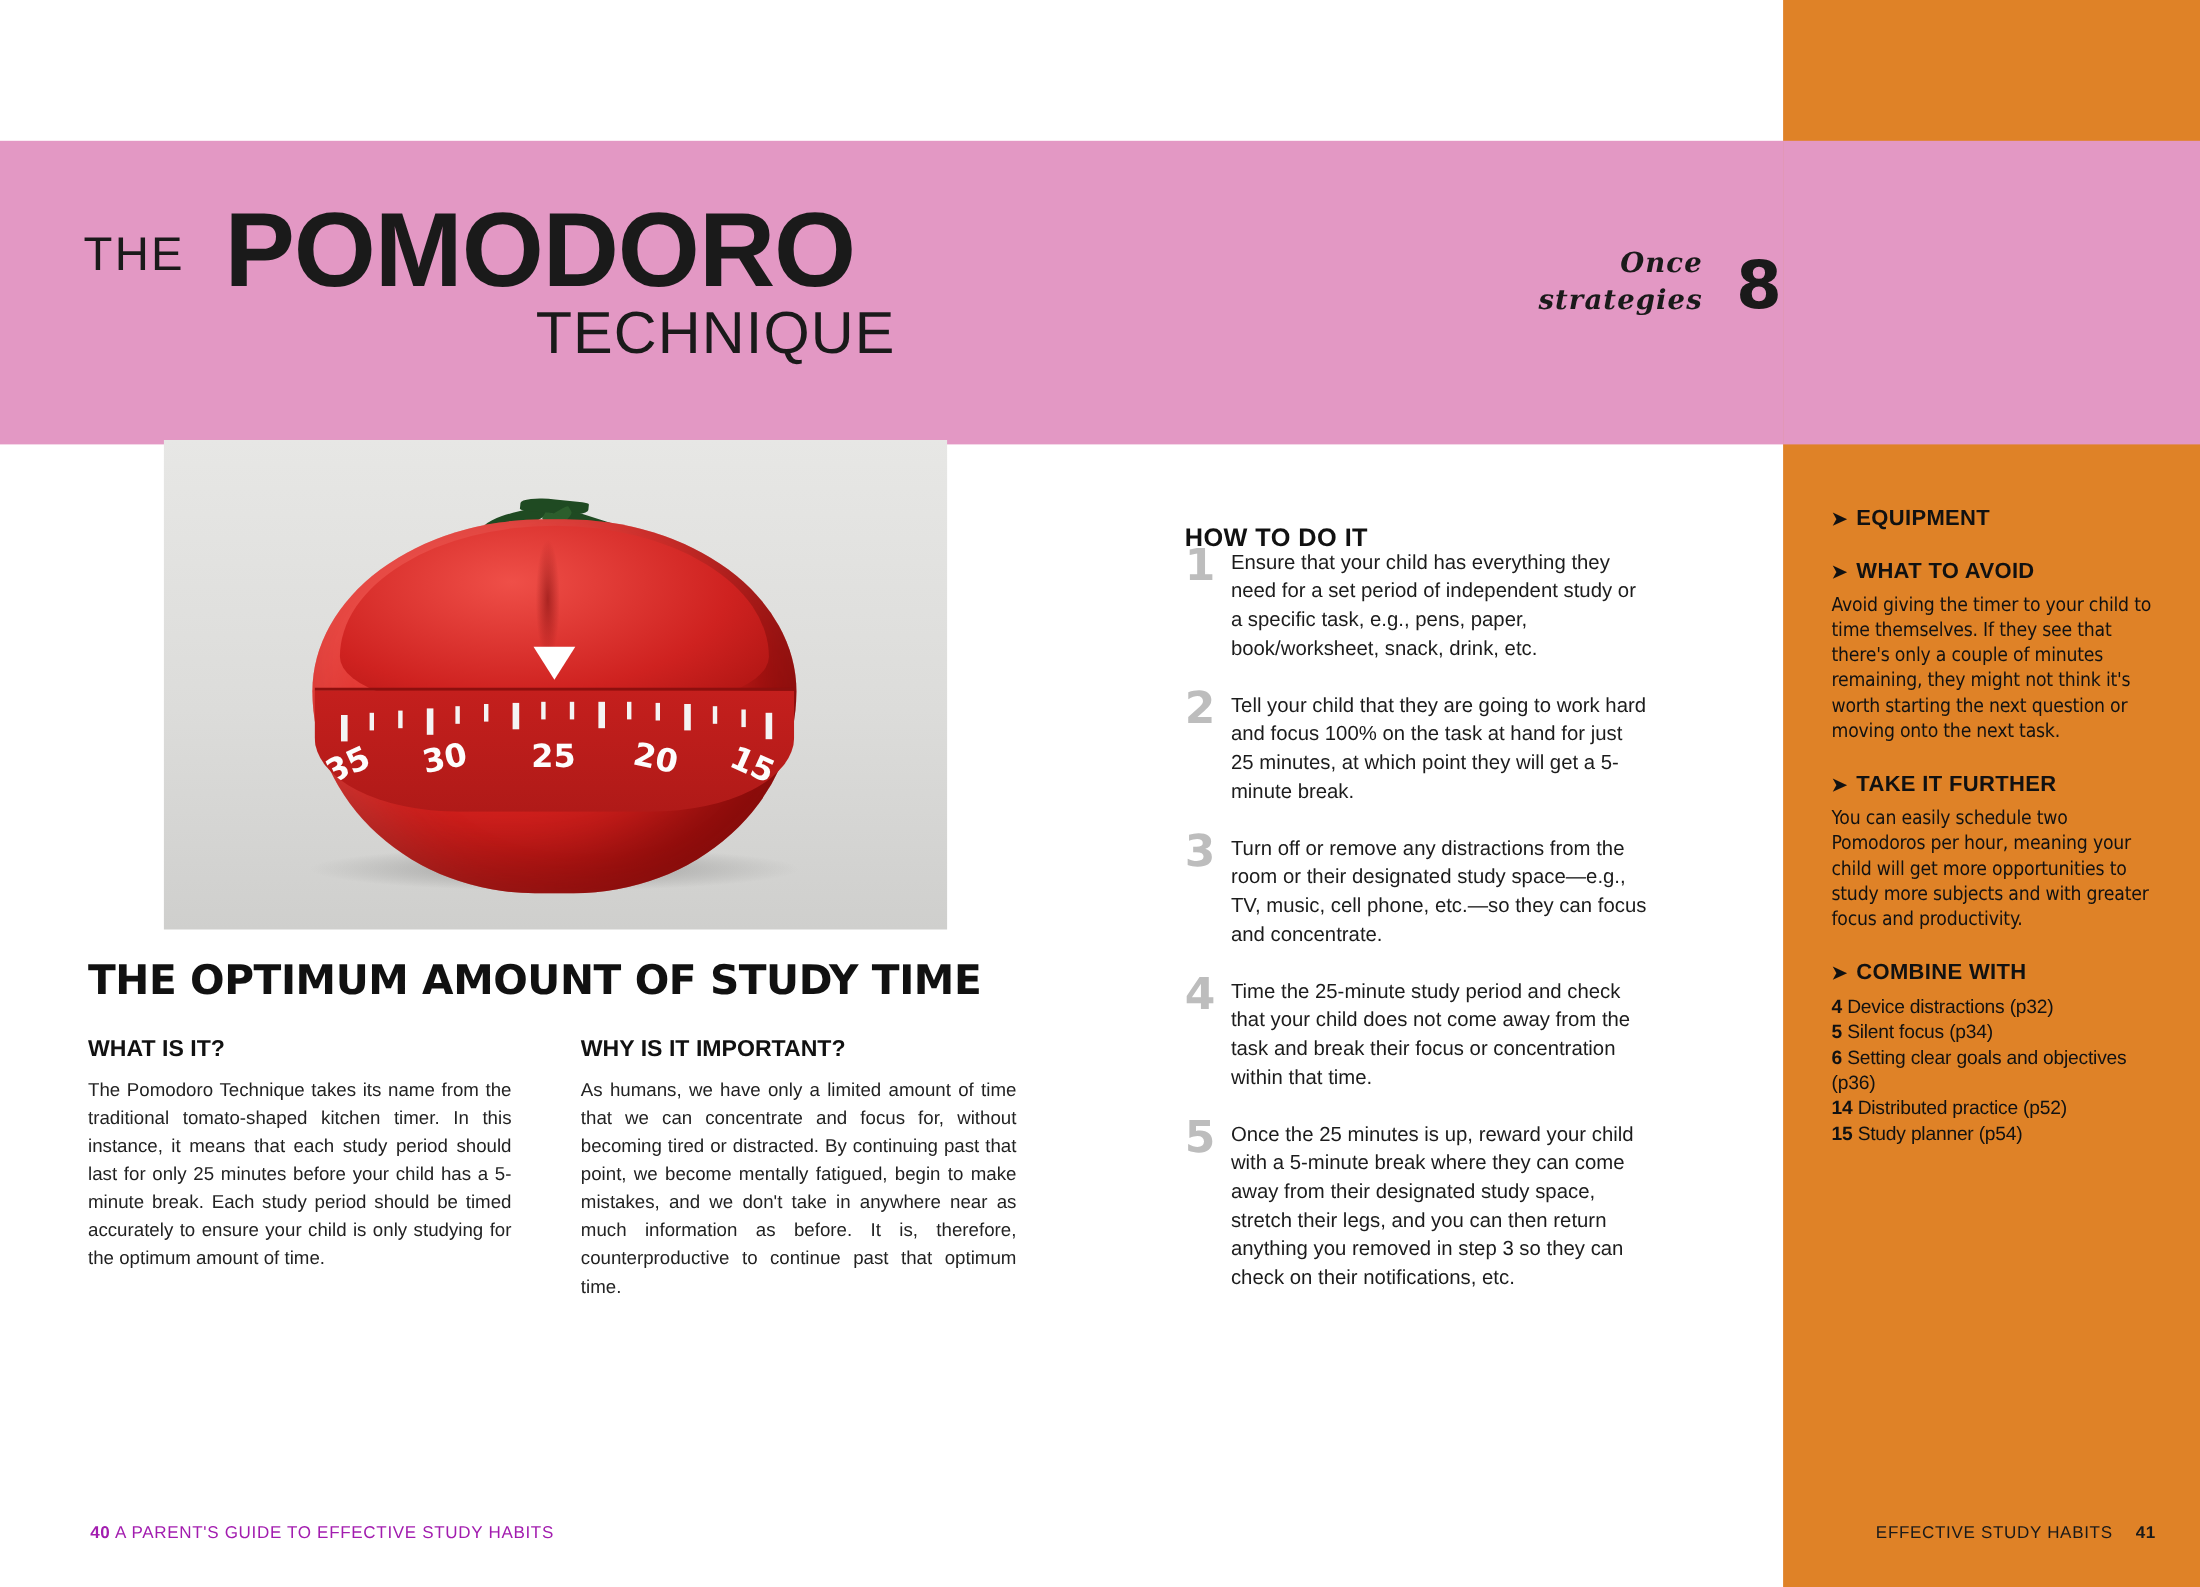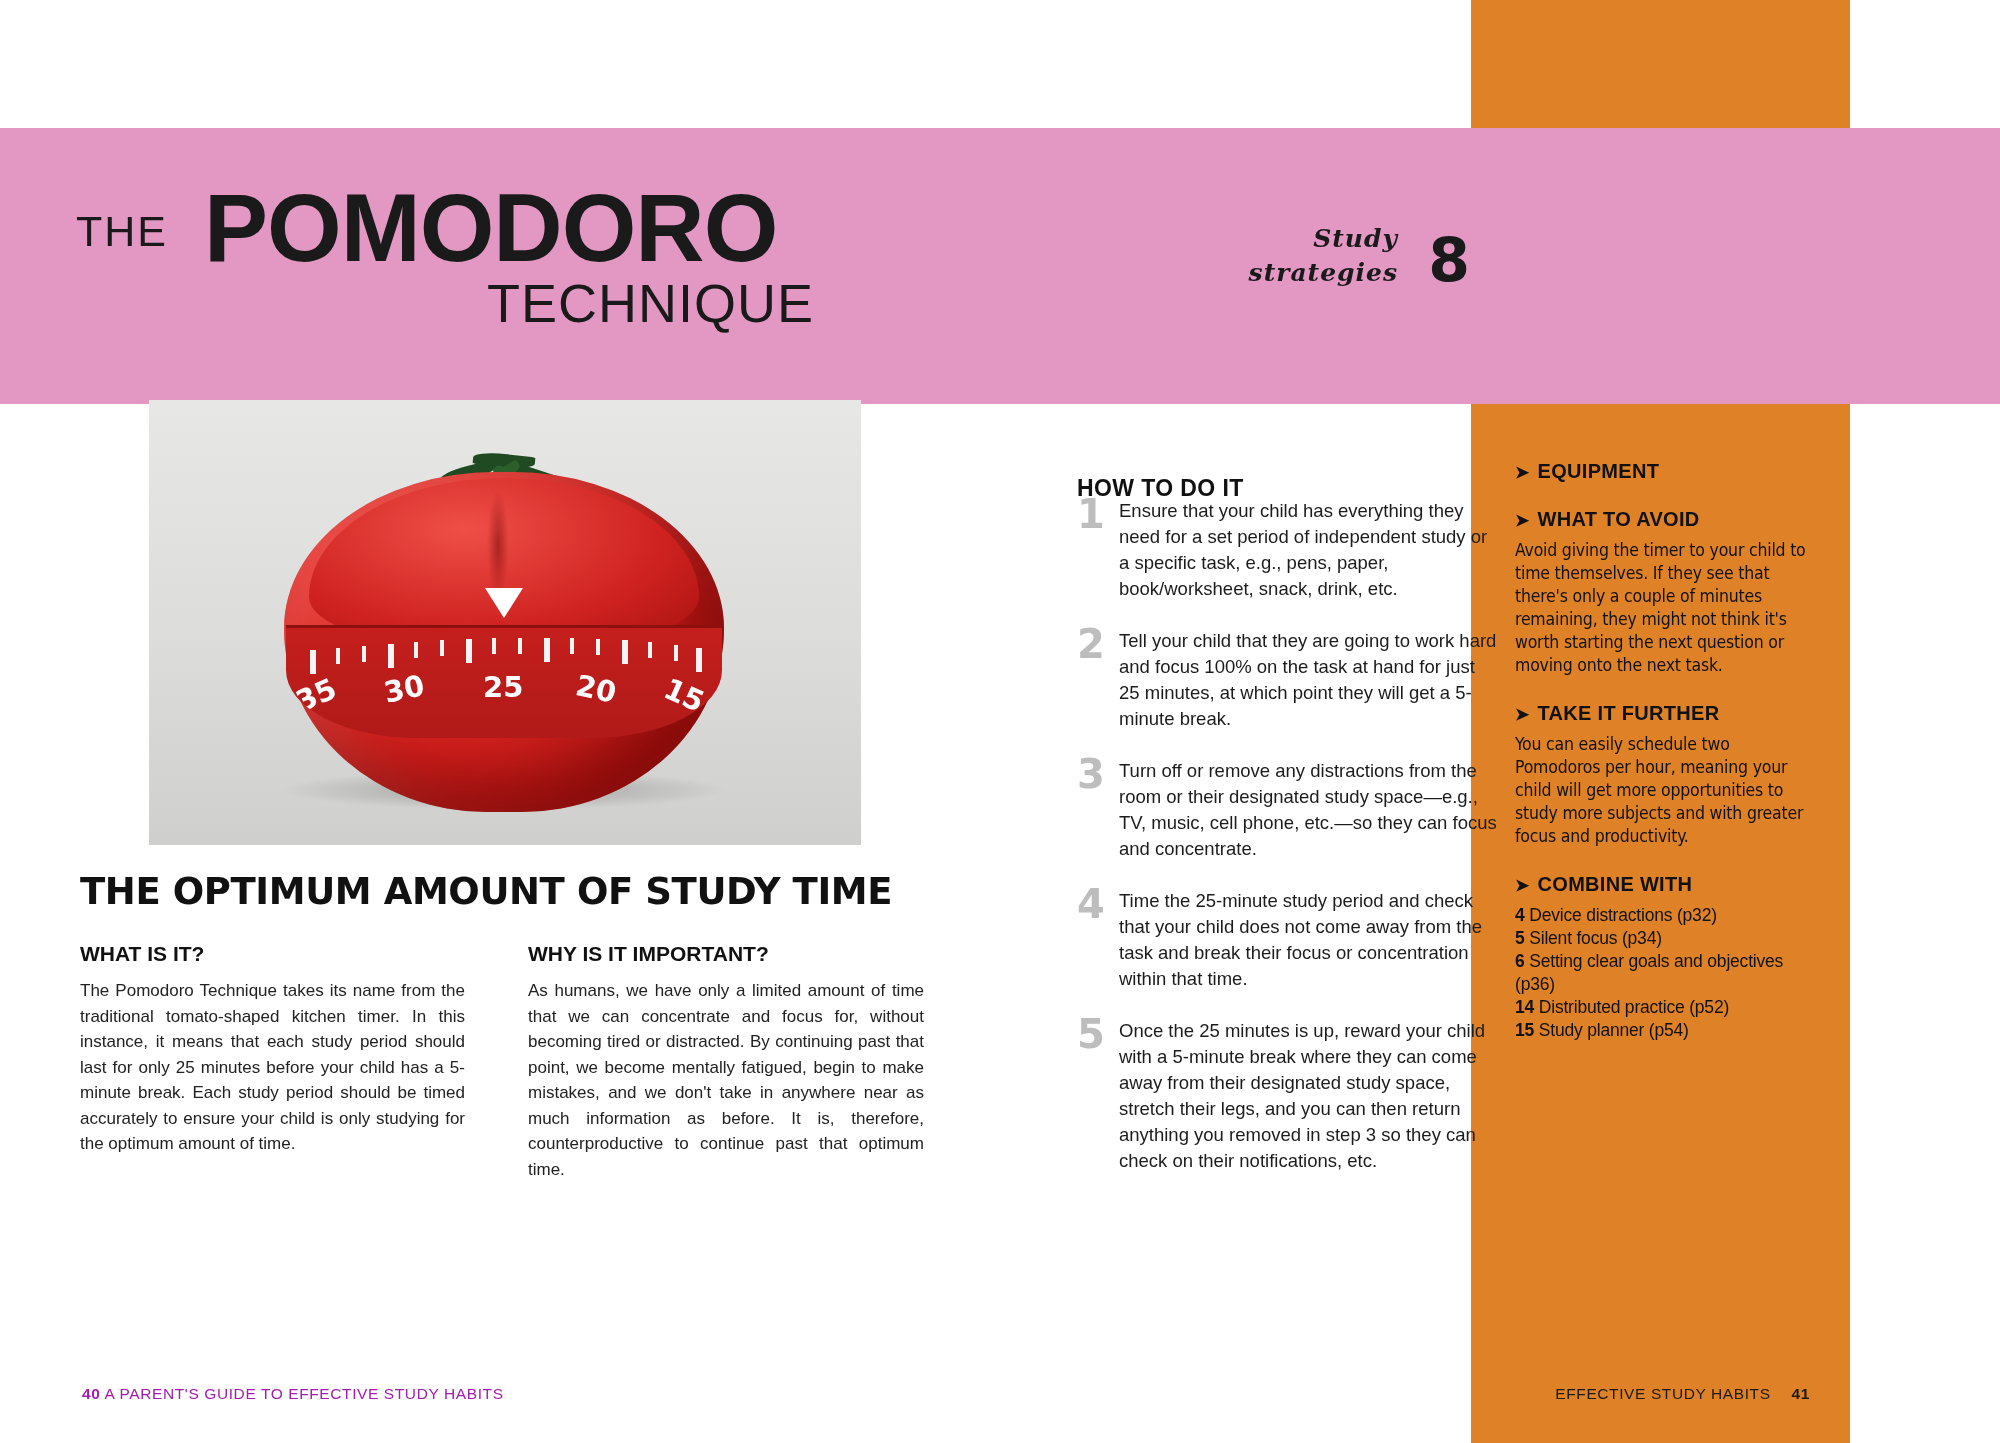--- a/index.html
+++ b/index.html
@@ -12,21 +12,21 @@
     height: 1443px;
     font-family: "Liberation Sans", sans-serif;
     position: relative;
     overflow: hidden;
   }
 
   
   .spread {
     position: absolute;
     left: 0; top: 0;
-    width: 1850px;
+    width: 2000px;
     height: 1443px;
     background: #ffffff;
   }
 
   
   .orange-column {
     position: absolute;
     right: 0;
     top: 0;
     width: 379px;
@@ -351,21 +351,21 @@
   <div class="pink-banner"></div>
   <div class="pink-banner-right"></div>
 
   <div class="title-block">
     <div class="title-the">THE</div>
     <div class="title-main">POMODORO</div>
     <div class="title-sub">TECHNIQUE</div>
   </div>
 
   <div class="chapter-label">
-    <div>Study</div>
+    <div>Once</div>
     <div>strategies</div>
   </div>
   <div class="chapter-number">8</div>
 
   <div class="photo">
     <div class="tomato-shadow"></div>
 
     <div class="stem">
       <div class="leaf" style="left:0px;  top:14px; width:58px; height:14px; transform:rotate(-14deg);"></div>
       <div class="leaf" style="left:34px; top:2px;  width:62px; height:13px; transform:rotate(6deg);"></div>

